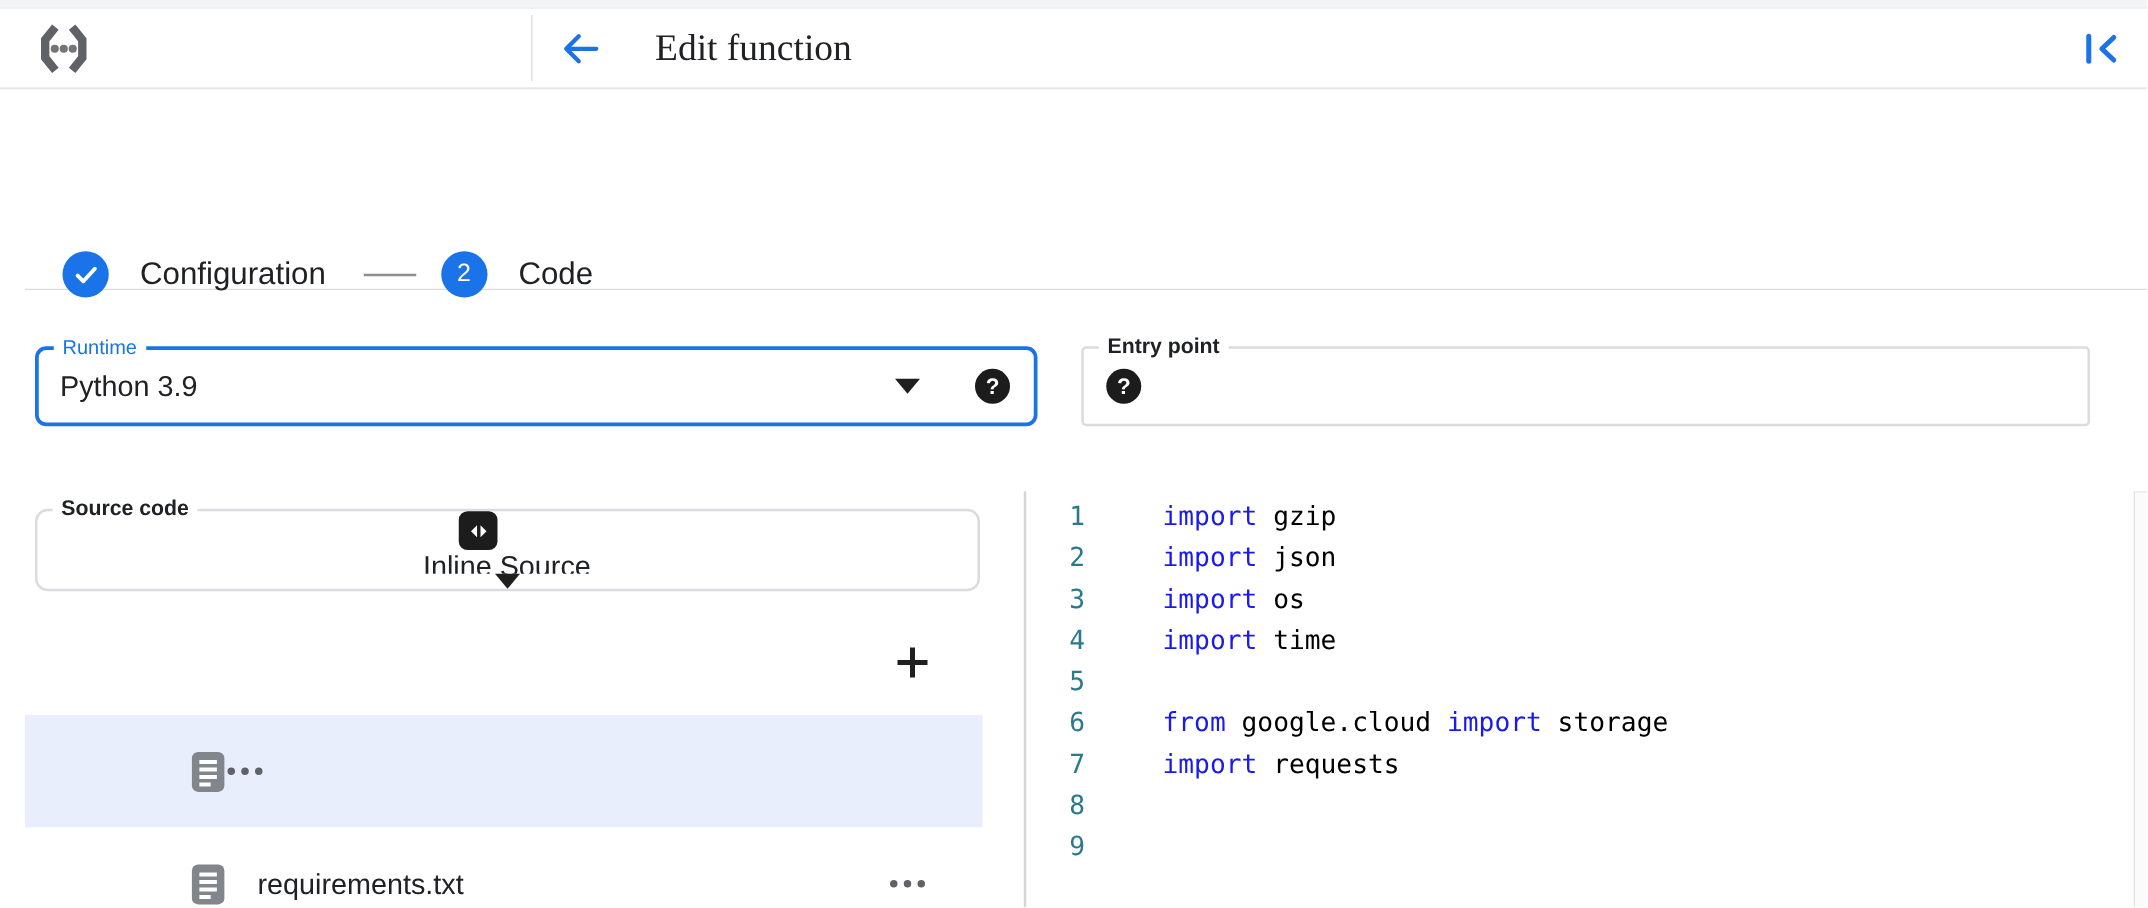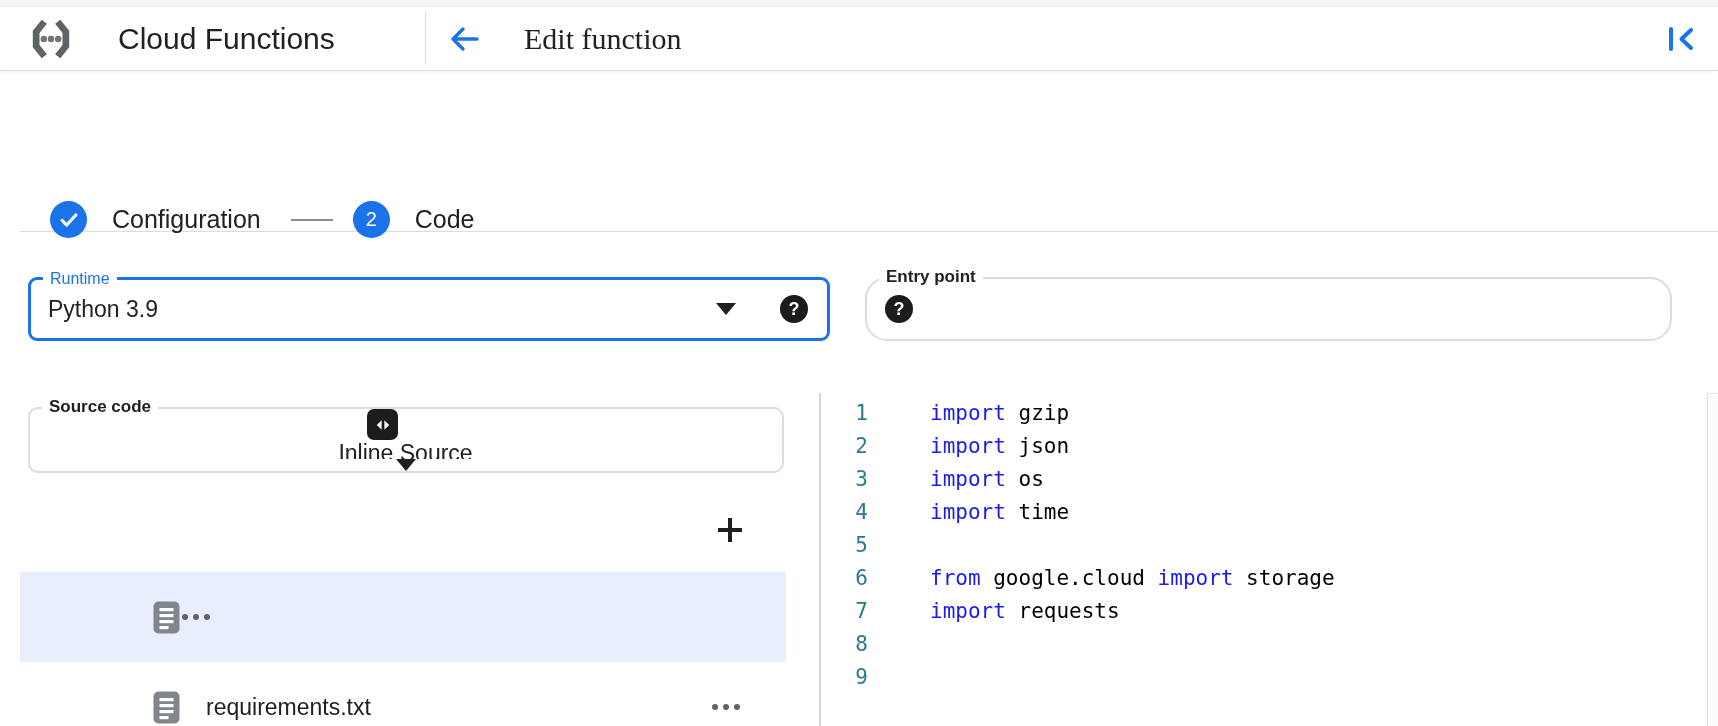--- a/index.html
+++ b/index.html
@@ -25,21 +25,21 @@
   .step-circle .num { color:#fff; font-size:20px; }
   .step-label { font-size:25px; color:#202124; margin-left:25px; white-space:nowrap; }
   .step-dash { width:42px; height:2px; background:#8a8f94; margin-left:30px; margin-right:10px; flex:0 0 auto; }
   .stepper .step2 { margin-left:10px; }
 
   
   .field { position:absolute; background:#fff; display:flex; align-items:center; }
   .field-label { position:absolute; top:-12px; left:12px; background:#fff; padding:0 7px; font-size:17px; font-weight:700; color:#202124; line-height:1.2; white-space:nowrap; }
   .runtime-field { left:28px; top:277px; width:802px; height:64px; border:3px solid var(--accent); border-radius:9px; padding:0 19px 0 17px; cursor:pointer; }
   .runtime-field .field-label { color:var(--accent); font-weight:500; font-size:16px; top:-11px; }
-  .entry-field { left:865px; top:277px; width:807px; height:64px; border:2px solid #dadce0; border-radius:22px; padding:0 25px 0 18px; }
+  .entry-field { left:865px; top:277px; width:807px; height:64px; border:2px solid #dadce0; border-radius:4px; padding:0 25px 0 18px; }
   .source-field { left:28px; top:407px; width:756px; height:66px; border:2px solid #dadce0; border-radius:10px; padding:0 27px 0 26px; cursor:pointer;flex-direction:column; }
   .field-value { flex:1; font-size:23px; color:#202124; white-space:nowrap; overflow:hidden; }
   .entry-input { flex:1; border:none; outline:none; font-family:"Liberation Sans",sans-serif; font-size:23px; color:#202124; background:transparent; }
   .caret { width:0; height:0; border-left:10px solid transparent; border-right:10px solid transparent; border-top:12px solid #1f1f1f; flex:0 0 auto; }
   .runtime-field .caret { margin-right:44px; }
   .help-badge { width:28px; height:28px; border-radius:50%; background:#1c1c1c; color:#fff; font-size:18px; font-weight:700;
                 display:flex; align-items:center; justify-content:center; flex:0 0 auto; cursor:pointer; }
   .code-badge { width:31px; height:31px; border-radius:7px; background:#1c1c1c; margin-right:46px; flex:0 0 auto; display:flex; align-items:center; justify-content:center; }
 
   
@@ -71,21 +71,20 @@
   <div class="header">
     <div class="logo">
       <svg width="46" height="46" viewBox="0 0 48 48" fill="none">
         <path d="M17 6 L8.5 16.5 V31.5 L17 42" stroke="#5f6368" stroke-width="7" fill="none"></path>
         <path d="M31 6 L39.5 16.5 V31.5 L31 42" stroke="#5f6368" stroke-width="7" fill="none"></path>
         <circle cx="16.5" cy="24" r="3.4" fill="#757575"></circle>
         <circle cx="24" cy="24" r="3.4" fill="#757575"></circle>
         <circle cx="31.5" cy="24" r="3.4" fill="#757575"></circle>
       </svg>
     </div>
-    <div class="app-title">Cloud Functions</div>
     <div class="header-divider"></div>
     <div class="back-btn">
       <svg width="36" height="36" viewBox="0 0 36 36">
         <path d="M31 18 H7 M17 8 L7 18 L17 28" stroke="#1a73e8" stroke-width="3.4" fill="none" stroke-linecap="round" stroke-linejoin="round"></path>
       </svg>
     </div>
     <div class="page-title">Edit function</div>
     <div class="collapse-btn">
       <svg width="32" height="32" viewBox="0 0 32 32">
         <path d="M5 6 V26" stroke="#1a73e8" stroke-width="4" stroke-linecap="round"></path>

